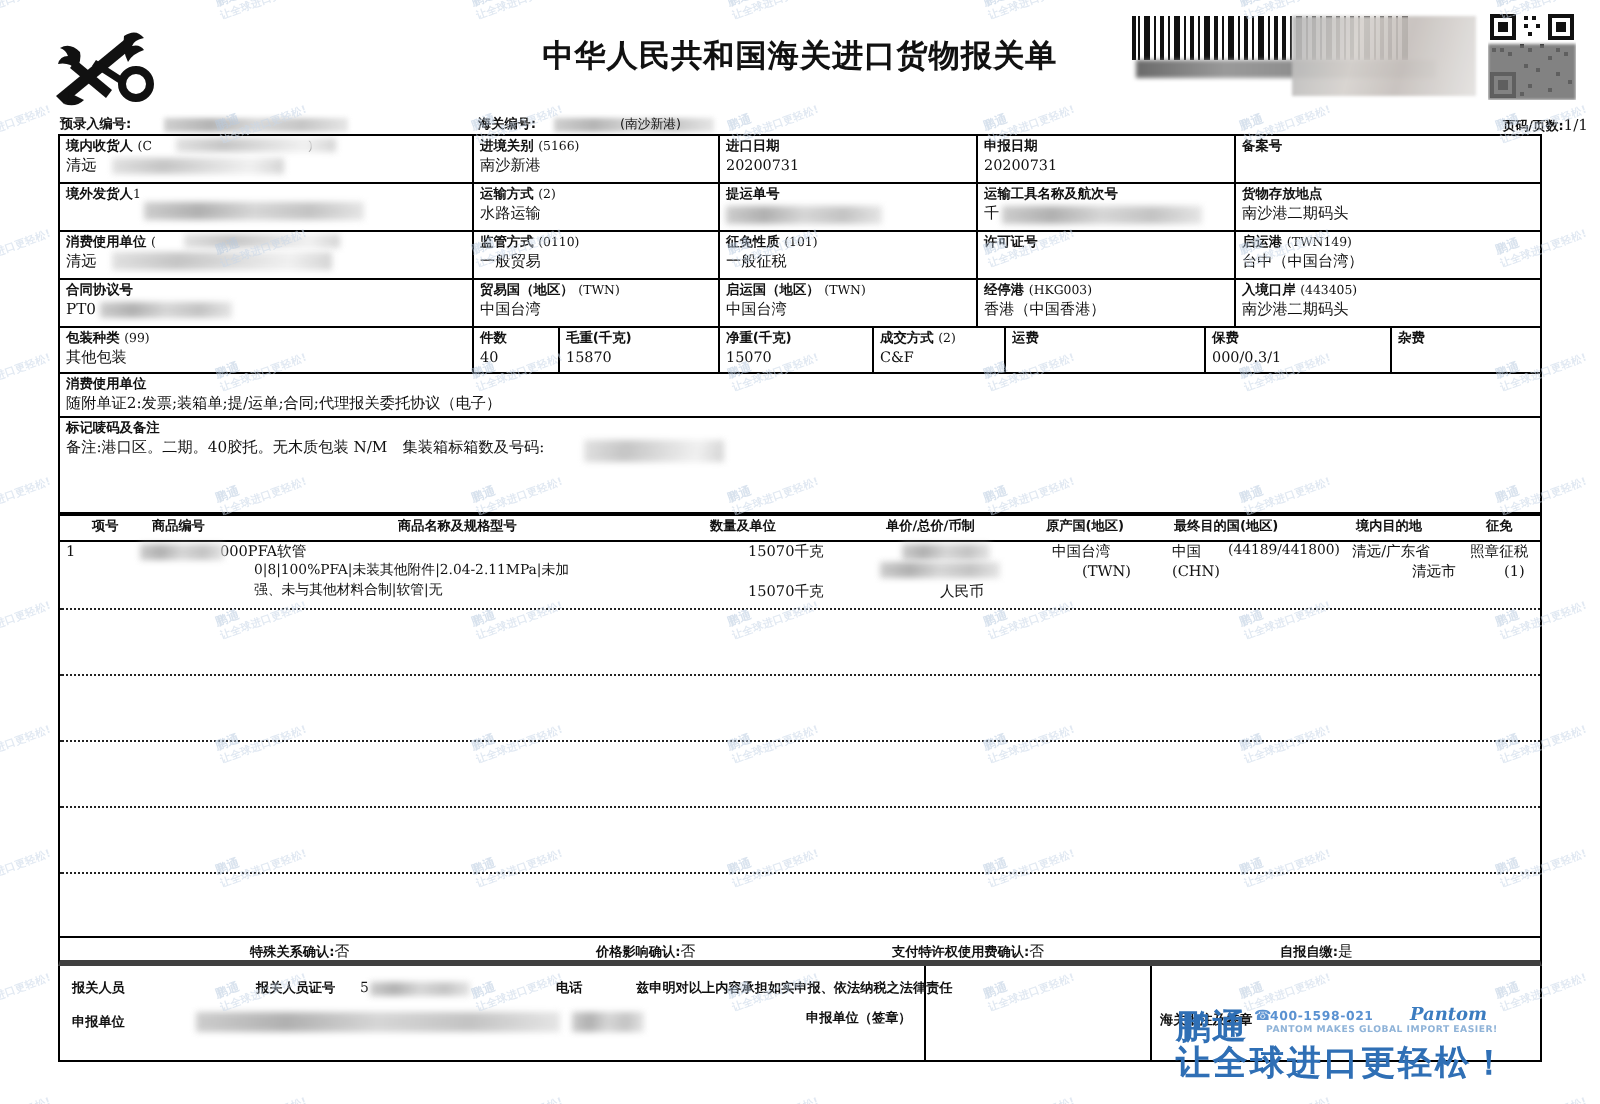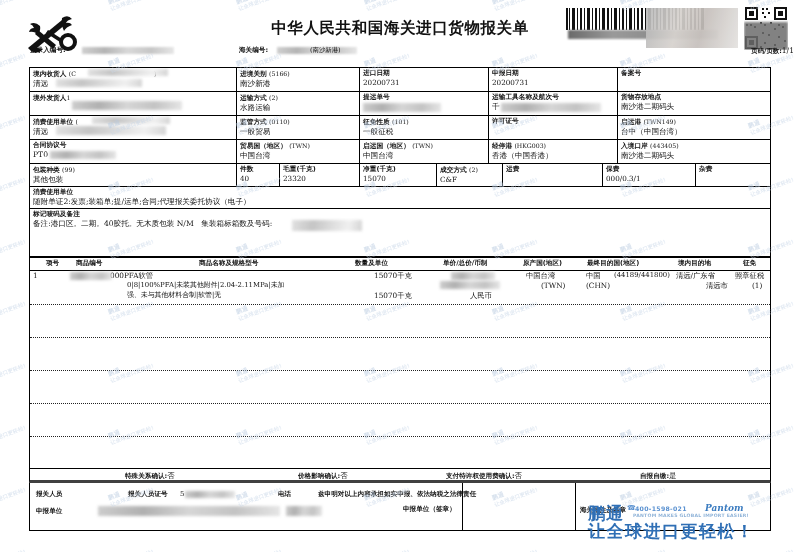--- a/index.html
+++ b/index.html
@@ -96,21 +96,21 @@
     left: 0; top: 16px;
     width: 44px; height: 28px;
     background: linear-gradient(120deg,#4c4c4c,#8c8c8c 40%,#5c5c5c 70%,#bdbdbd);
     filter: blur(0.9px);
     opacity: .85;
   }
 
   
   #ref-row {
     position: absolute;
-    left: 0; top: 44px;
+    left: 0; top: 56px;
     width: 800px; height: 14px;
     font-size: 6.6px;
   }
   .ref-label { position: absolute; font-weight: bold; font-size: 6.6px; }
   .ref-redact {
     position: absolute;
     height: 7px;
     filter: blur(1.3px);
     opacity: .85;
   }
@@ -644,21 +644,21 @@
         <div class="cell" style="width:207px;">
           <div class="lab"><span>包装种类</span> <span class="code">(99)</span></div>
           <div class="val">其他包装</div>
         </div>
         <div class="cell" style="width:43px;">
           <div class="lab">件数</div>
           <div class="val num">40</div>
         </div>
         <div class="cell" style="width:80px;">
           <div class="lab">毛重(千克)</div>
-          <div class="val num">23320</div>
+          <div class="val num">15870</div>
         </div>
         <div class="cell" style="width:77px;">
           <div class="lab">净重(千克)</div>
           <div class="val num">15070</div>
         </div>
         <div class="cell" style="width:66px;">
           <div class="lab"><span>成交方式</span> <span class="code">(2)</span></div>
           <div class="val num">C&amp;F</div>
         </div>
         <div class="cell" style="width:100px;">

